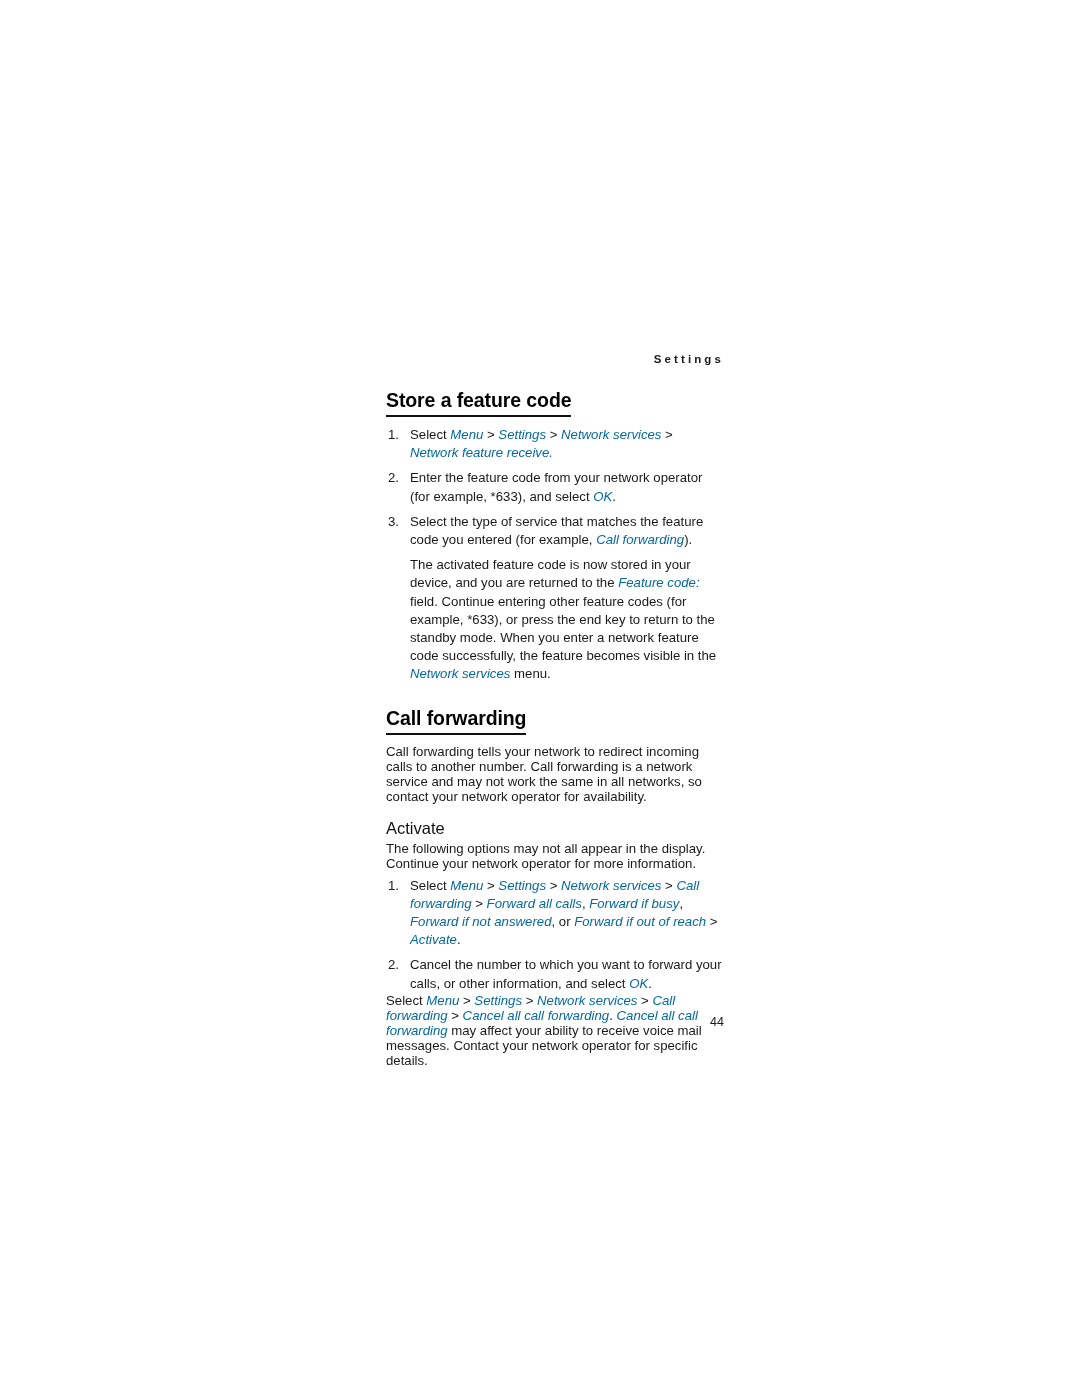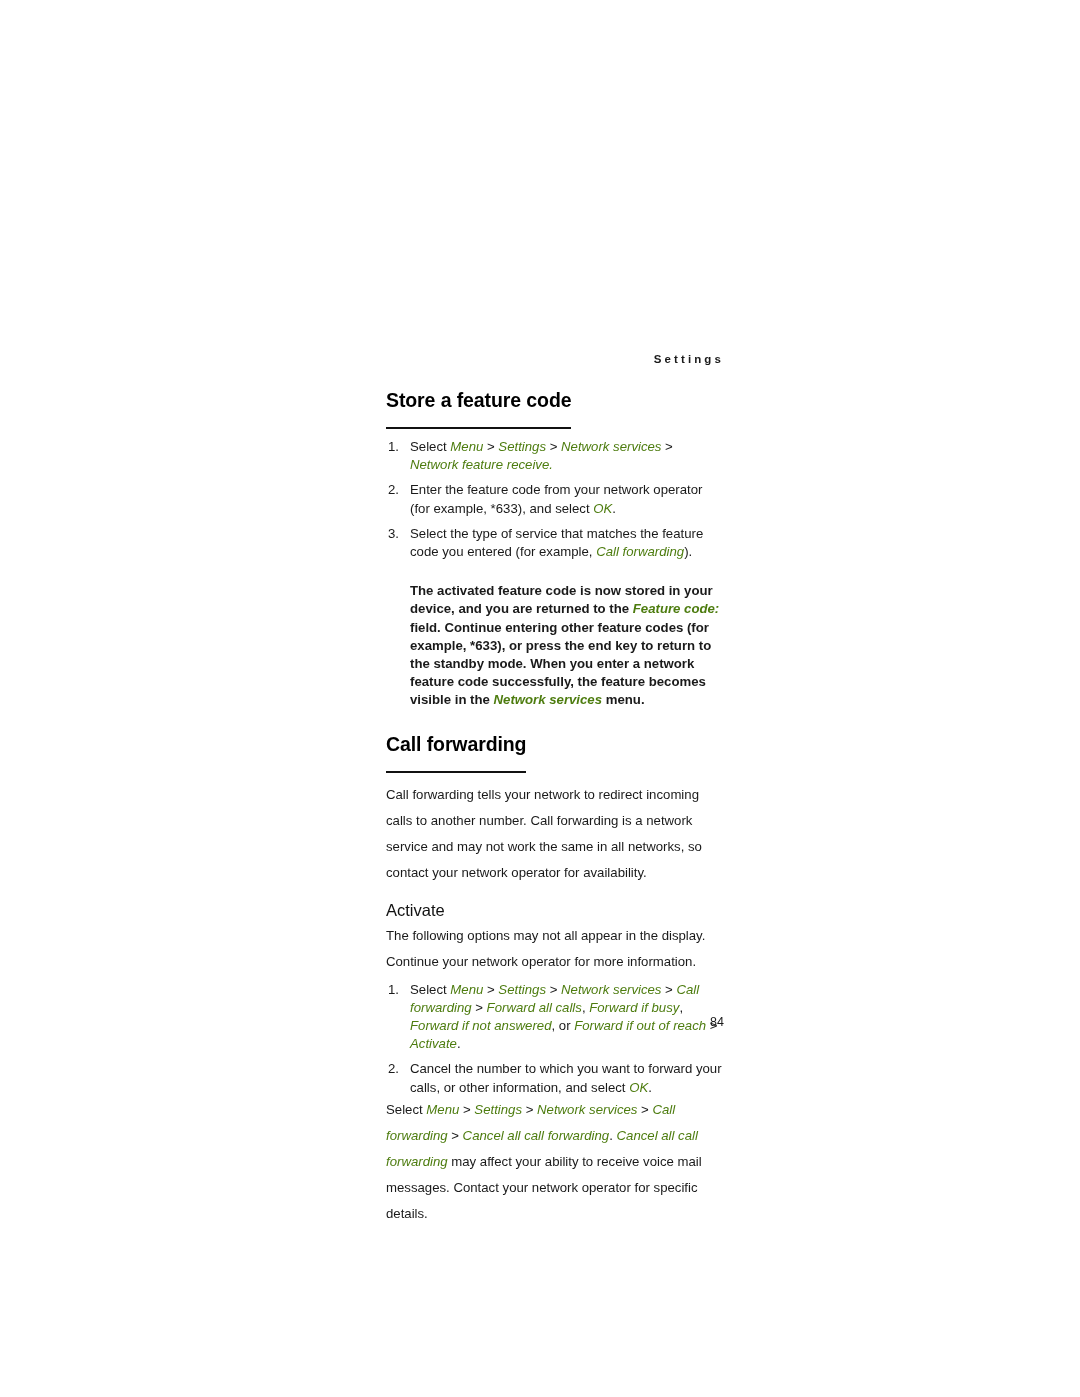--- a/index.html
+++ b/index.html
@@ -51,35 +51,35 @@
     font-weight: bold;
     letter-spacing: -0.1px;
     color: #000000;
     margin: 0 0 9px 0;
     line-height: 24px;
     display: block;
   }
   h1.section-title .rule-text {
     display: inline-block;
     border-bottom: 2px solid #111111;
-    padding-bottom: 15px;
+    padding-bottom: 3px;
   }
 
   h2.sub-title {
     font-size: 16.5px;
     font-weight: normal;
     color: #111111;
     margin: 14px 0 2px 0;
     line-height: 21px;
   }
 
   
   p.body {
     font-size: 13.2px;
-    line-height: 26px;
+    line-height: 15px;
     margin: 0 0 0 0;
     color: #1a1a1a;
     text-align: left;
   }
 
   
   ol.steps {
     margin: 6px 0 0 0;
     padding: 0;
     list-style: none;
@@ -101,27 +101,26 @@
     font-size: 13.2px;
     line-height: 18.2px;
     color: #1a1a1a;
   }
   
   .step-cont {
     padding-left: 24px;
     font-size: 13.2px;
     line-height: 18.2px;
     color: #1a1a1a;
-    margin-top: 21px;
-    font-weight: bold;
+    margin-top: 7px;
   }
 
   
   .ui {
-    color: #4d7c0f;
+    color: #0369a1;
     font-style: italic;
   }
   .sep {
     color: #1a1a1a;
     font-style: normal;
   }
 
   
   .folio {
     position: absolute;
@@ -185,15 +184,15 @@
         <span class="num">2.</span><span>Cancel the number to which you want to forward your calls, or other information, and select </span><span class="ui">OK</span><span>.</span>
       </li>
 
     </ol>
 
 
     <p class="body"><span>Select </span><span class="ui">Menu</span><span class="sep"> &gt; </span><span class="ui">Settings</span><span class="sep"> &gt; </span><span class="ui">Network services</span><span class="sep"> &gt; </span><span class="ui">Call forwarding</span><span class="sep"> &gt; </span><span class="ui">Cancel all call forwarding</span><span class="sep">. </span><span class="ui">Cancel all call forwarding</span><span> may affect your ability to receive voice mail messages. Contact your network operator for specific details.</span></p>
 
   </div>
 
-  <div class="folio">84</div>
+  <div class="folio">44</div>
 
 </div>
 
 </body></html>

